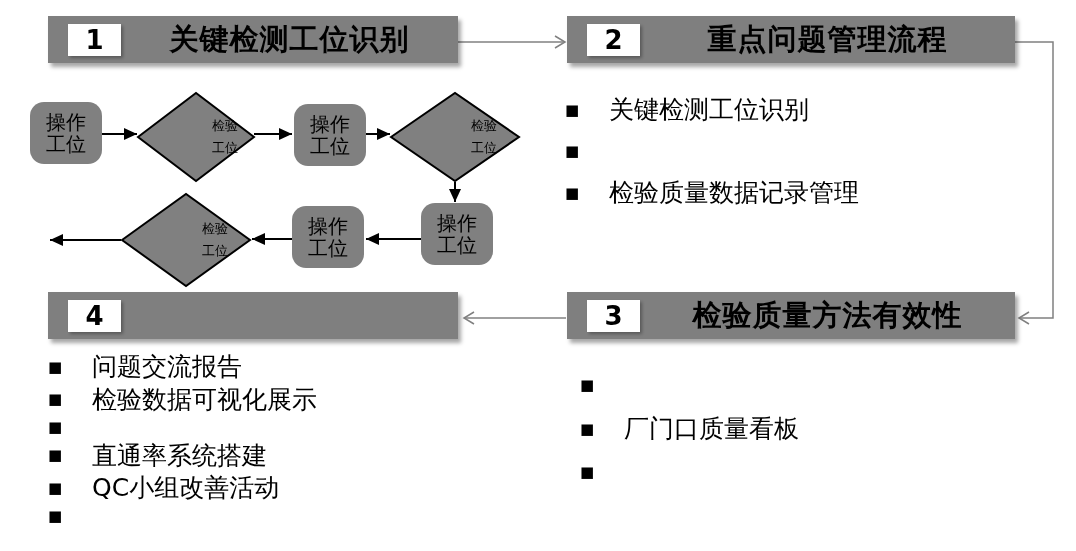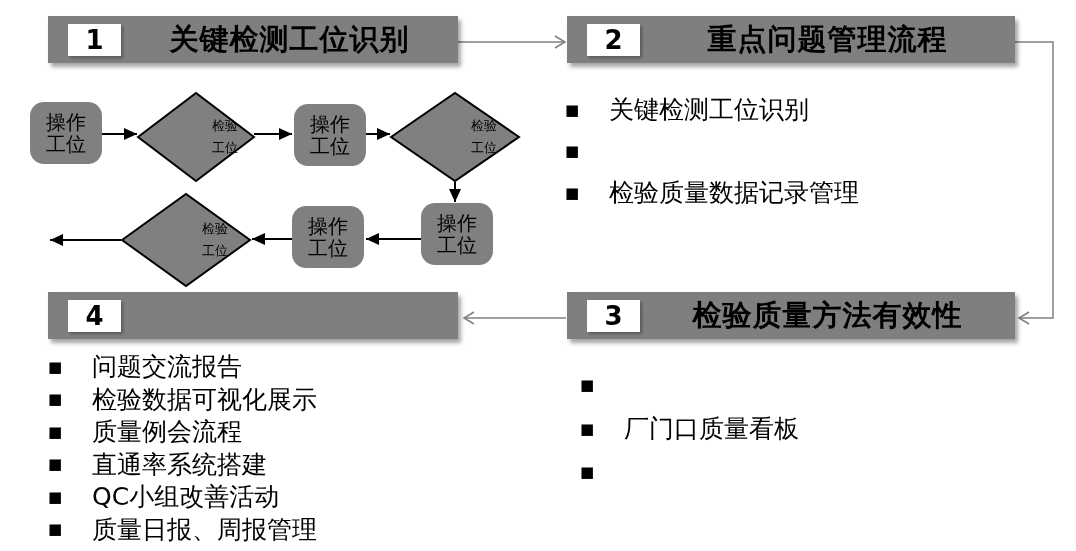--- a/index.html
+++ b/index.html
@@ -170,29 +170,27 @@
     <li>
       <span class="bullet">■</span>
       <span class="li-text">问题交流报告</span>
     </li>
     <li>
       <span class="bullet">■</span>
       <span class="li-text">检验数据可视化展示</span>
     </li>
     <li>
       <span class="bullet">■</span>
-      <span class="li-text">质量例会流程</span>
     </li>
     <li>
       <span class="bullet">■</span>
       <span class="li-text">直通率系统搭建</span>
     </li>
     <li>
       <span class="bullet">■</span>
       <span class="li-text">QC小组改善活动</span>
     </li>
     <li>
       <span class="bullet">■</span>
-      <span class="li-text">质量日报、周报管理</span>
     </li>
   </ul>
 
 </div>
 
 </body></html>

